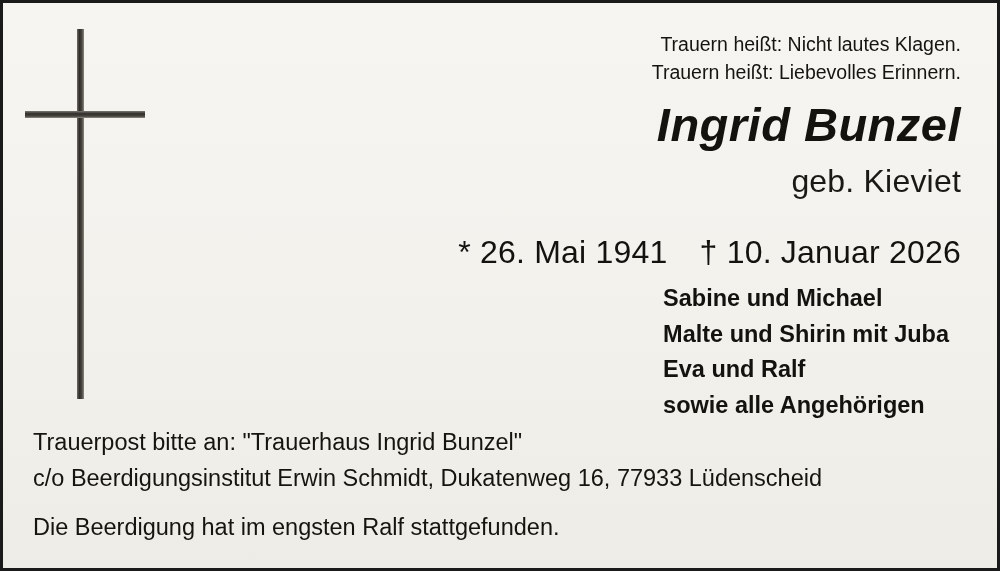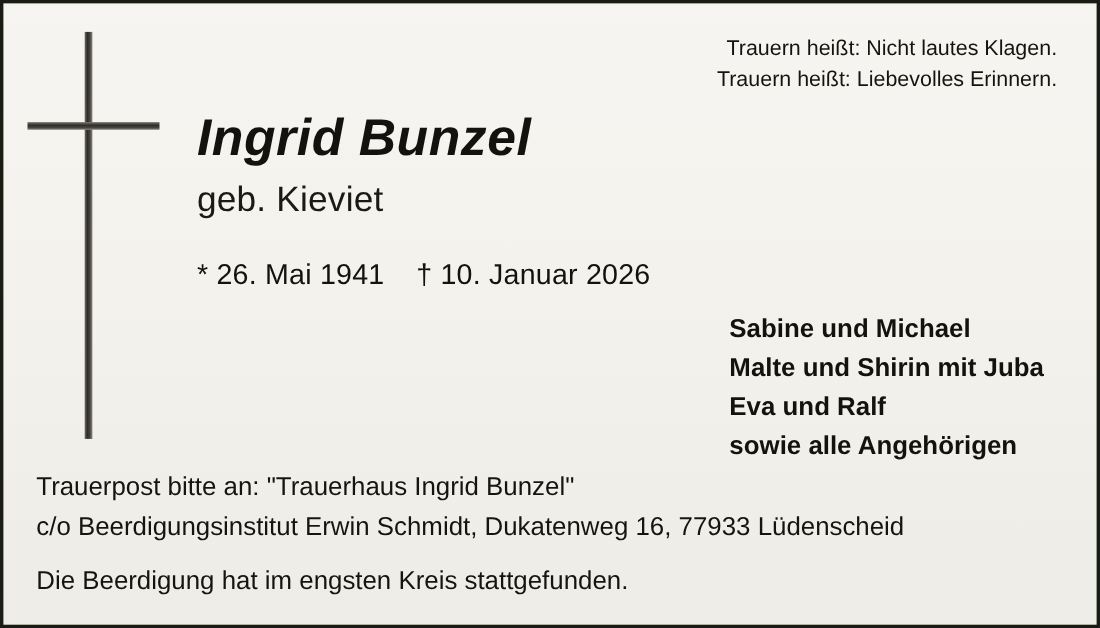--- a/index.html
+++ b/index.html
@@ -9,21 +9,21 @@
   }
   body {
     font-family: "Liberation Sans", sans-serif;
     -webkit-font-smoothing: antialiased;
   }
   .obituary {
     position: relative;
     width: 1000px;
     height: 571px;
     box-sizing: border-box;
-    background: #4d7c0f;
+    background: #0f172a;
     border: 3px solid #1a1a1a;
     overflow: hidden;
   }
   .inner {
     position: absolute;
     left: 0; top: 0; right: 0; bottom: 0;
     background: linear-gradient(to bottom, #f6f5f1 0%, #f3f1ec 55%, #eeece6 100%);
   }
 
   
@@ -58,42 +58,42 @@
     top: 28px;
     text-align: right;
     font-size: 19.5px;
     line-height: 1.42;
     color: #16140f;
   }
 
   
   .name-block {
     position: absolute;
-    left: 176px;
+    left: 164px;
     right: 36px;
     top: 96px;
-    text-align: left;
+    text-align: right;
   }
   .name {
     font-size: 47px;
     font-weight: bold;
     font-style: italic;
     letter-spacing: 0.5px;
     color: #14120e;
     line-height: 1.1;
   }
   .maiden {
     margin-top: 12px;
     font-size: 32px;
     color: #1b1915;
     letter-spacing: 0.2px;
   }
   .dates {
     margin-top: 34px;
-    font-size: 26px;
+    font-size: 32px;
     color: #14120e;
     letter-spacing: 0.2px;
   }
   .dates .sep {
     display: inline-block;
     width: 14px;
   }
 
   
   .survivors {
@@ -149,17 +149,17 @@
     <div class="survivors">
       <div>Sabine und Michael</div>
       <div>Malte und Shirin mit Juba</div>
       <div>Eva und Ralf</div>
       <div>sowie alle Angehörigen</div>
     </div>
 
     <div class="footer">
       <div class="line">Trauerpost bitte an: "Trauerhaus Ingrid Bunzel"</div>
       <div class="line">c/o Beerdigungsinstitut Erwin Schmidt, Dukatenweg 16, 77933 Lüdenscheid</div>
-      <div class="line last">Die Beerdigung hat im engsten Kreis stattgefunden.</div>
+      <div class="line last">Die Beerdigung hat im engsten Ralf stattgefunden.</div>
     </div>
 
   </div>
 </div>
 
 </body></html>

